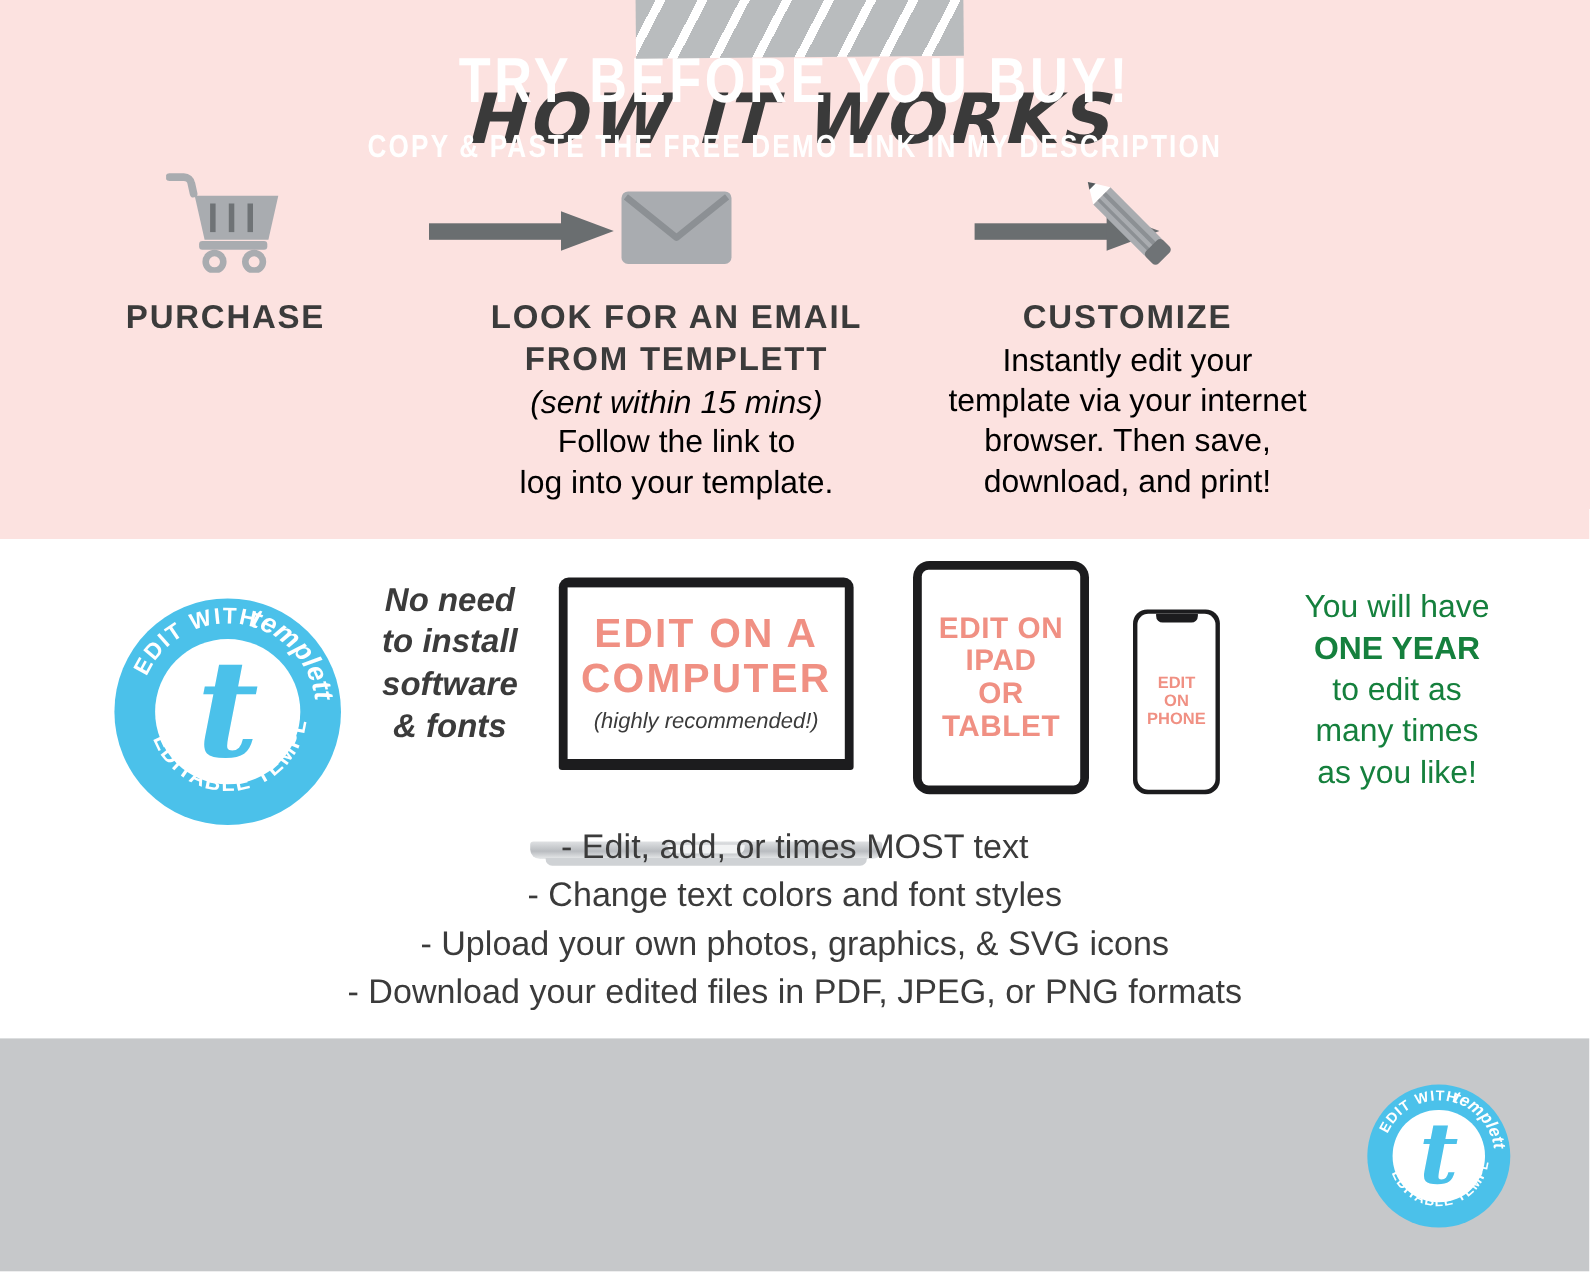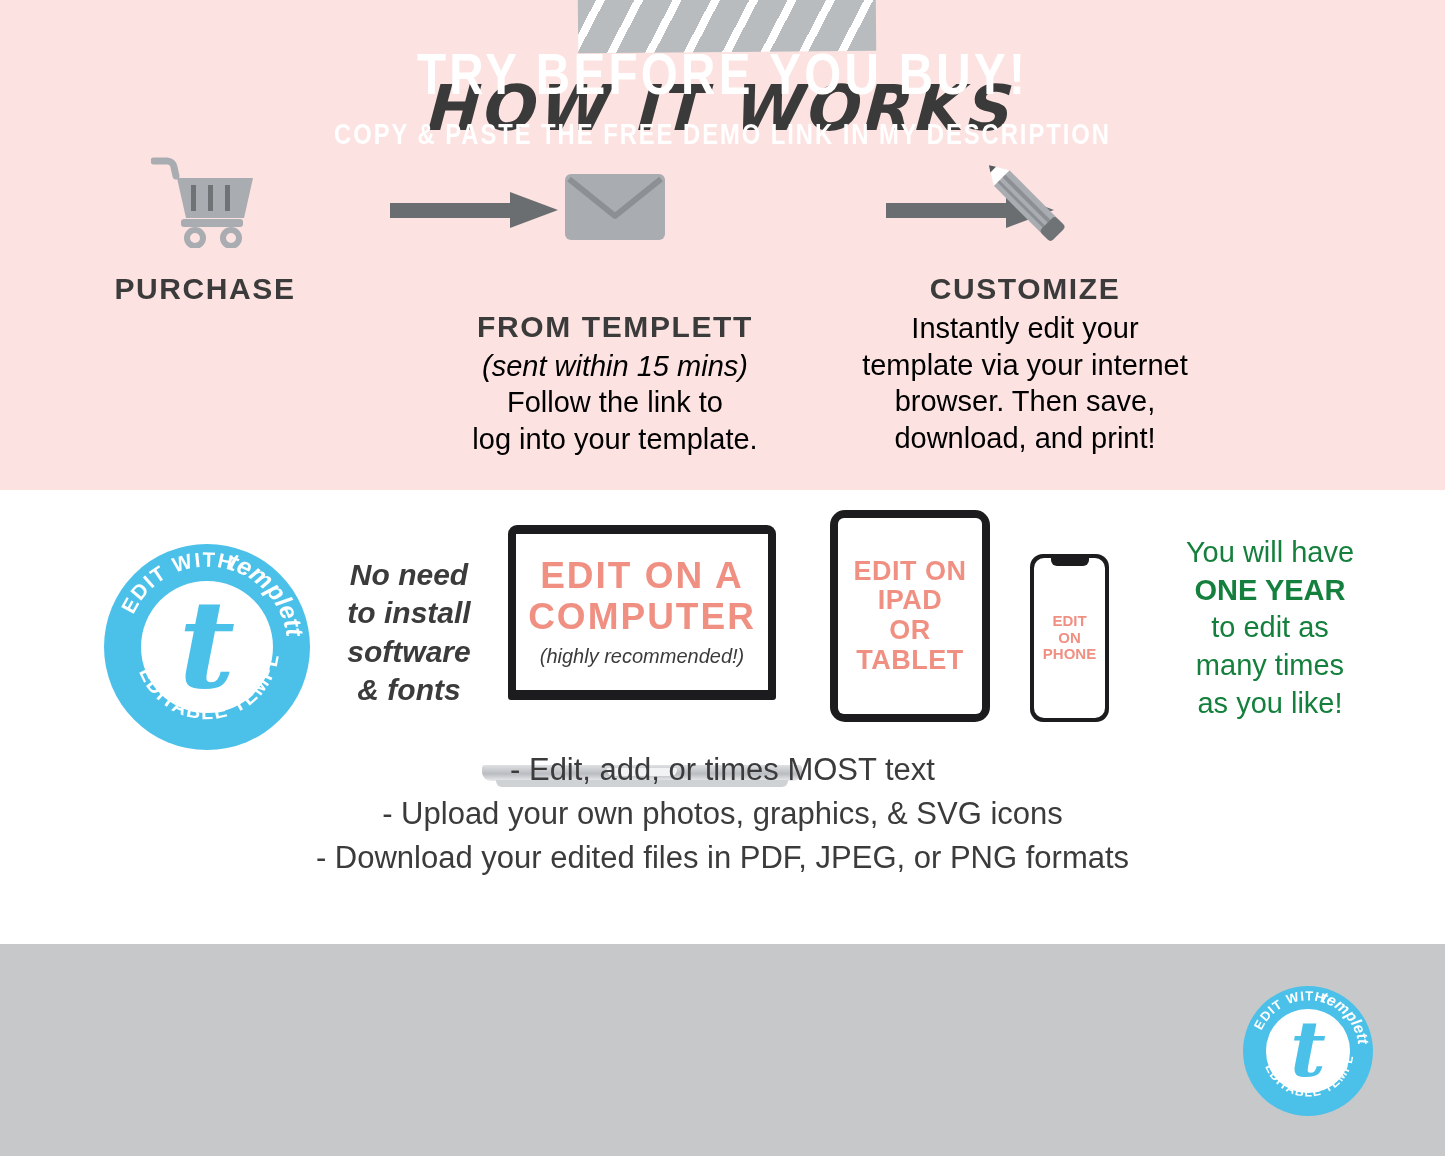--- a/index.html
+++ b/index.html
@@ -108,21 +108,21 @@
   }
   .badge svg{ position:absolute; left:0; top:0; width:100%; height:100%; }
   .badge svg text{ fill:#ffffff; font-family:"Liberation Sans", sans-serif; font-weight:bold; }
 
   .badge-main{
     position:absolute; left:104px; top:544px; width:206px; height:206px;
   }
   .badge-main .tletter{ font-size:122px; padding-bottom:6px; }
 
   .noneed{
-    position:absolute; left:330px; top:556px; width:158px;
+    position:absolute; left:330px; top:527px; width:158px;
     font-size:30px; font-weight:bold; font-style:italic;
     line-height:1.28; text-align:center; color:#3b3b3b;
   }
 
   
   .laptop{ position:absolute; left:482px; top:525px; width:320px; height:262px; }
   .laptop .lid{
     position:absolute; left:26px; top:0; width:268px; height:175px;
     background:#1c1c1e; border-radius:9px 9px 3px 3px;
     padding:9px 8px 10px 8px;
@@ -259,21 +259,21 @@
     </div>
 
     <div class="step">
       <div class="step-icon">
         <svg width="104" height="78" viewBox="0 0 104 78">
           <rect x="2" y="4" width="100" height="66" rx="6" fill="#a9acb0"></rect>
           <path d="M6 9 L52 46 L98 9" fill="none" stroke="#8c9094" stroke-width="6" stroke-linejoin="round"></path>
         </svg>
       </div>
       <div class="step-head">
-        <br>
+        <span>LOOK FOR AN EMAIL</span><br>
         <span>FROM TEMPLETT</span>
       </div>
       <div class="step-body">
         <span class="it">(sent within 15 mins)</span><br>
         <span>Follow the link to</span><br>
         <span>log into your template.</span>
       </div>
     </div>
 
     <div class="step">
@@ -373,20 +373,21 @@
 <div class="oneyear">
   <span>You will have</span><br>
   <span class="b">ONE YEAR</span><br>
   <span>to edit as</span><br>
   <span>many times</span><br>
   <span>as you like!</span>
 </div>
 
 <div class="bullets">
   <div>- Edit, add, or times MOST text</div>
+  <div>- Change text colors and font styles</div>
   <div>- Upload your own photos, graphics, &amp; SVG icons</div>
   <div>- Download your edited files in PDF, JPEG, or PNG formats</div>
 </div>
 
 <div class="gray-section"></div>
 <div class="try-title">TRY BEFORE YOU BUY!</div>
 <div class="try-sub">COPY &amp; PASTE THE FREE DEMO LINK IN MY DESCRIPTION</div>
 
 <div class="badge badge-footer">
   <div class="inner"></div>

